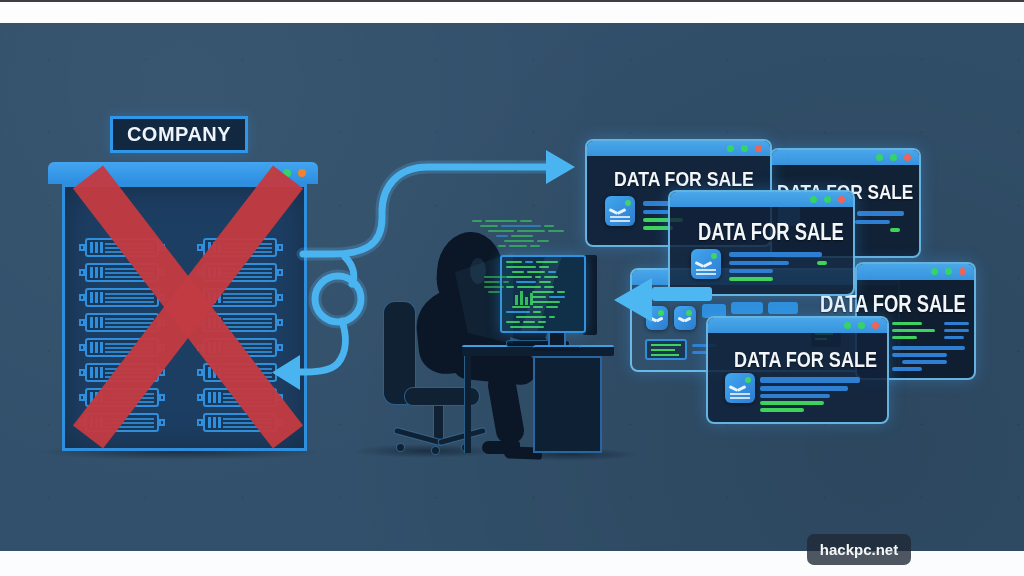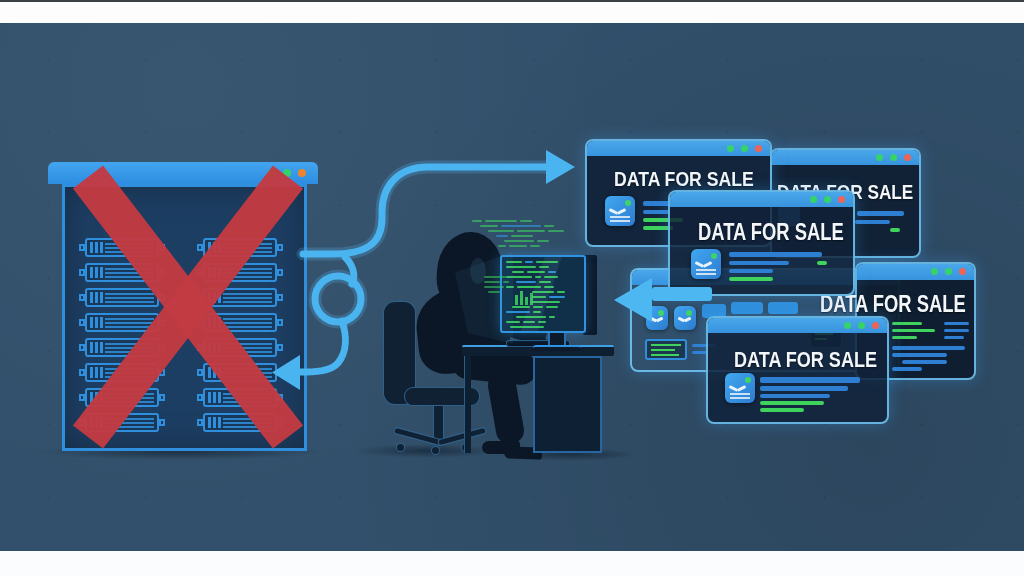--- a/index.html
+++ b/index.html
@@ -78,20 +78,21 @@
 <body>
 
 <div id="stage">
 
   <div class="abs" id="scene"></div>
 
   <div class="abs shadow" style="left:36px;top:444px;width:288px;height:16px;"></div>
   <div class="abs shadow" style="left:352px;top:444px;width:150px;height:14px;"></div>
   <div class="abs shadow" style="left:500px;top:448px;width:140px;height:13px;"></div>
 
+  <div class="abs" id="company-label">COMPANY</div>
 
   <div class="abs" id="rack-topbar">
     <span class="dots" style="position:absolute;right:12px;top:7px;">
       <i class="g"></i>
         <i class="g"></i>
         <i class="o"></i>
     </span>
   </div>
   <div class="abs" id="rack-body">
     <div class="rack-col" id="rack-col-1" style="left:20px;">
@@ -687,13 +688,14 @@
     </g>
     <g>
       <rect x="652" y="287" width="60" height="14" rx="3" fill="#4db7f2"></rect>
       <polygon points="652,278 652,322 614,300" fill="#4db7f2"></polygon>
     </g>
   </svg>
 
   <div class="abs" id="top-line"></div>
   <div class="abs" id="top-band"></div>
   <div class="abs" id="bottom-band"></div>
+  <div class="abs" id="watermark">hackpc.net</div>
 </div>
 
 </body></html>

